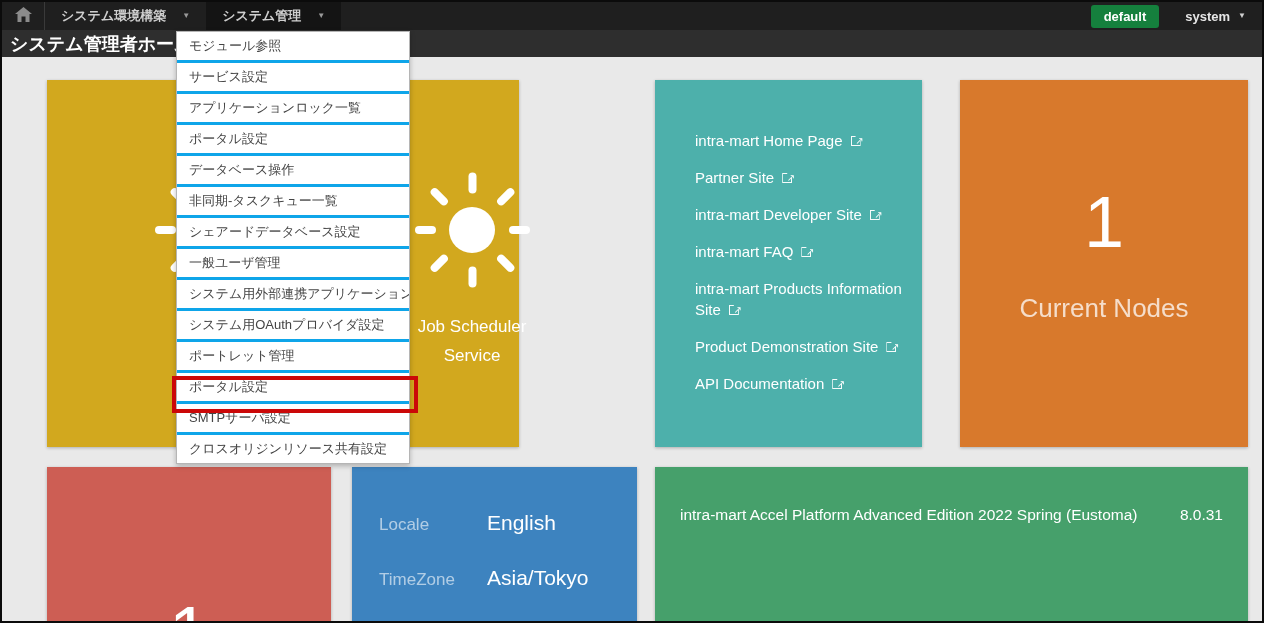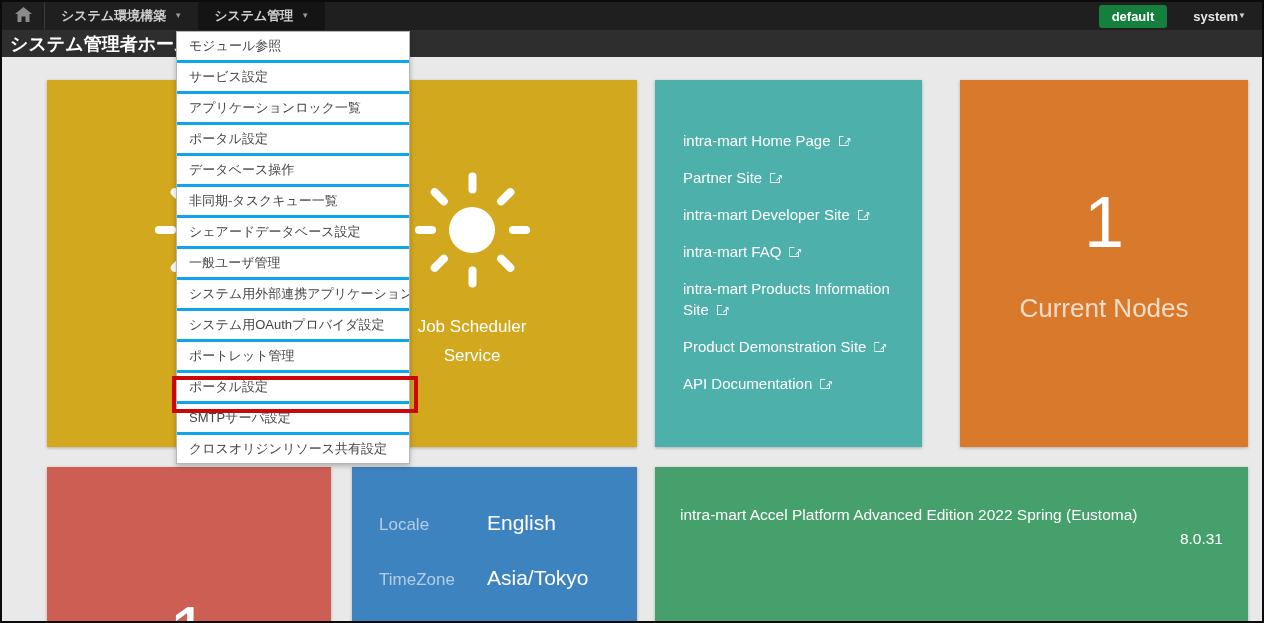--- a/index.html
+++ b/index.html
@@ -7,46 +7,46 @@
     width:1264px;height:623px;box-sizing:border-box;
     border:2px solid #0b0b0b;position:relative;overflow:hidden;
     background:#e9e9e9;font-family:"Liberation Sans",sans-serif;
     -webkit-font-smoothing:antialiased;
   }
   
   .topbar{position:absolute;top:0;left:0;right:0;height:28px;background:#1f1f1f;
     display:flex;align-items:stretch;z-index:30;}
   .home-btn{width:42px;display:flex;align-items:center;justify-content:center;
     border-right:1px solid #3a3a3a;cursor:pointer;}
-  .menu-btn{padding:0 16px;display:flex;align-items:center;gap:8px;color:#cfcfcf;
+  .menu-btn{padding:0 16px;display:flex;align-items:center;gap:16px;color:#cfcfcf;
     font-size:13px;font-weight:bold;cursor:pointer;white-space:nowrap;}
   .menu-btn.open{background:#141414;}
   .caret{font-size:8px;color:#9a9a9a;line-height:1;}
   .topbar .spacer{flex:1;}
   .default-btn{align-self:center;margin-right:10px;background:#15803d;color:#fff;
     font-size:13px;font-weight:bold;padding:4px 13px;border-radius:3px;border:none;cursor:pointer;}
-  .user-btn{display:flex;align-items:center;color:#e6e6e6;font-size:13px;
+  .user-btn{display:flex;align-items:center;gap:8px;color:#e6e6e6;font-size:13px;
     font-weight:bold;padding:0 16px;cursor:pointer;text-align:right;}
   .user-btn .caret{color:#cfcfcf;}
   
   .titlebar{position:absolute;top:28px;left:0;right:0;height:27px;background:#2e2e2e;
     display:flex;align-items:center;padding-left:8px;z-index:20;}
   .page-title{color:#fff;font-size:18px;font-weight:bold;white-space:nowrap;}
   
   .dropdown{position:absolute;left:174px;top:29px;width:232px;background:#fff;
     border:1px solid #b5b5b5;box-shadow:0 2px 5px rgba(0,0,0,.25);z-index:40;}
   .dd-item{height:28px;line-height:28px;padding-left:12px;font-size:13px;color:#444;
     border-bottom:3px solid #0ea5e9;background:#fff;cursor:pointer;white-space:nowrap;overflow:hidden;}
   .dd-item:last-child{border-bottom:none;}
   .annotation-box{position:absolute;left:170px;top:374px;width:246px;height:37px;
     box-sizing:border-box;border:4px solid #cb0808;z-index:50;pointer-events:none;}
   
   .tile{position:absolute;box-shadow:0 1px 3px rgba(0,0,0,.25);color:#fff;box-sizing:border-box;}
-  .tile-scheduler{left:45px;top:78px;width:590px;height:367px;background:#d2a81e;}
-  .tile-links{left:653px;top:78px;width:267px;height:367px;background:#4db0ab;padding:50px 18px 0 28px;}
+  .tile-scheduler{left:45px;top:78px;width:472px;height:367px;background:#d2a81e;}
+  .tile-links{left:653px;top:78px;width:267px;height:367px;background:#4db0ab;padding:50px 18px 0 40px;}
   .tile-nodes{left:958px;top:78px;width:288px;height:367px;background:#d8792c;
     display:flex;flex-direction:column;align-items:center;padding-top:105px;}
   .tile-sessions{left:45px;top:465px;width:284px;height:367px;background:#cd5e54;
     display:flex;flex-direction:column;align-items:center;padding-top:128px;}
   .tile-locale{left:350px;top:465px;width:285px;height:367px;background:#3d83bf;padding:44px 0 0 27px;}
   .tile-version{left:653px;top:465px;width:593px;height:367px;background:#46a06b;
     display:flex;justify-content:space-between;align-items:flex-start;padding:39px 25px 0 25px;}
   
   .svc{position:absolute;top:92px;width:260px;display:flex;flex-direction:column;align-items:center;}
   .svc-left{left:35px;}
@@ -67,21 +67,21 @@
   .ext-icon::after{content:"\2197";position:absolute;right:-2px;top:-5px;font-size:10px;color:#fff;}
   
   .big-number{font-size:72px;line-height:74px;color:#fff;}
   .tile-caption{margin-top:34px;font-size:26px;color:rgba(255,255,255,.75);}
   
   .kv-row{display:flex;align-items:baseline;margin-bottom:31px;}
   .kv-key{width:108px;font-size:17px;color:rgba(255,255,255,.6);}
   .kv-val{font-size:21px;color:#ffffff;}
   
   .version-name{font-size:15.5px;color:#fff;}
-  .version-number{font-size:15.5px;color:#fff;margin-top:24px;}
+  .version-number{font-size:15.5px;color:#fff;}
 </style>
 </head>
 <body>
 
 <div class="topbar">
   <div class="home-btn">
     <span>
       <svg width="17" height="15" viewBox="0 0 17 15">
           <path d="M8.5 0 L17 7 H14.5 V15 H10.5 V9.5 H6.5 V15 H2.5 V7 H0 Z" fill="#8b8b8b"></path>
         </svg>

